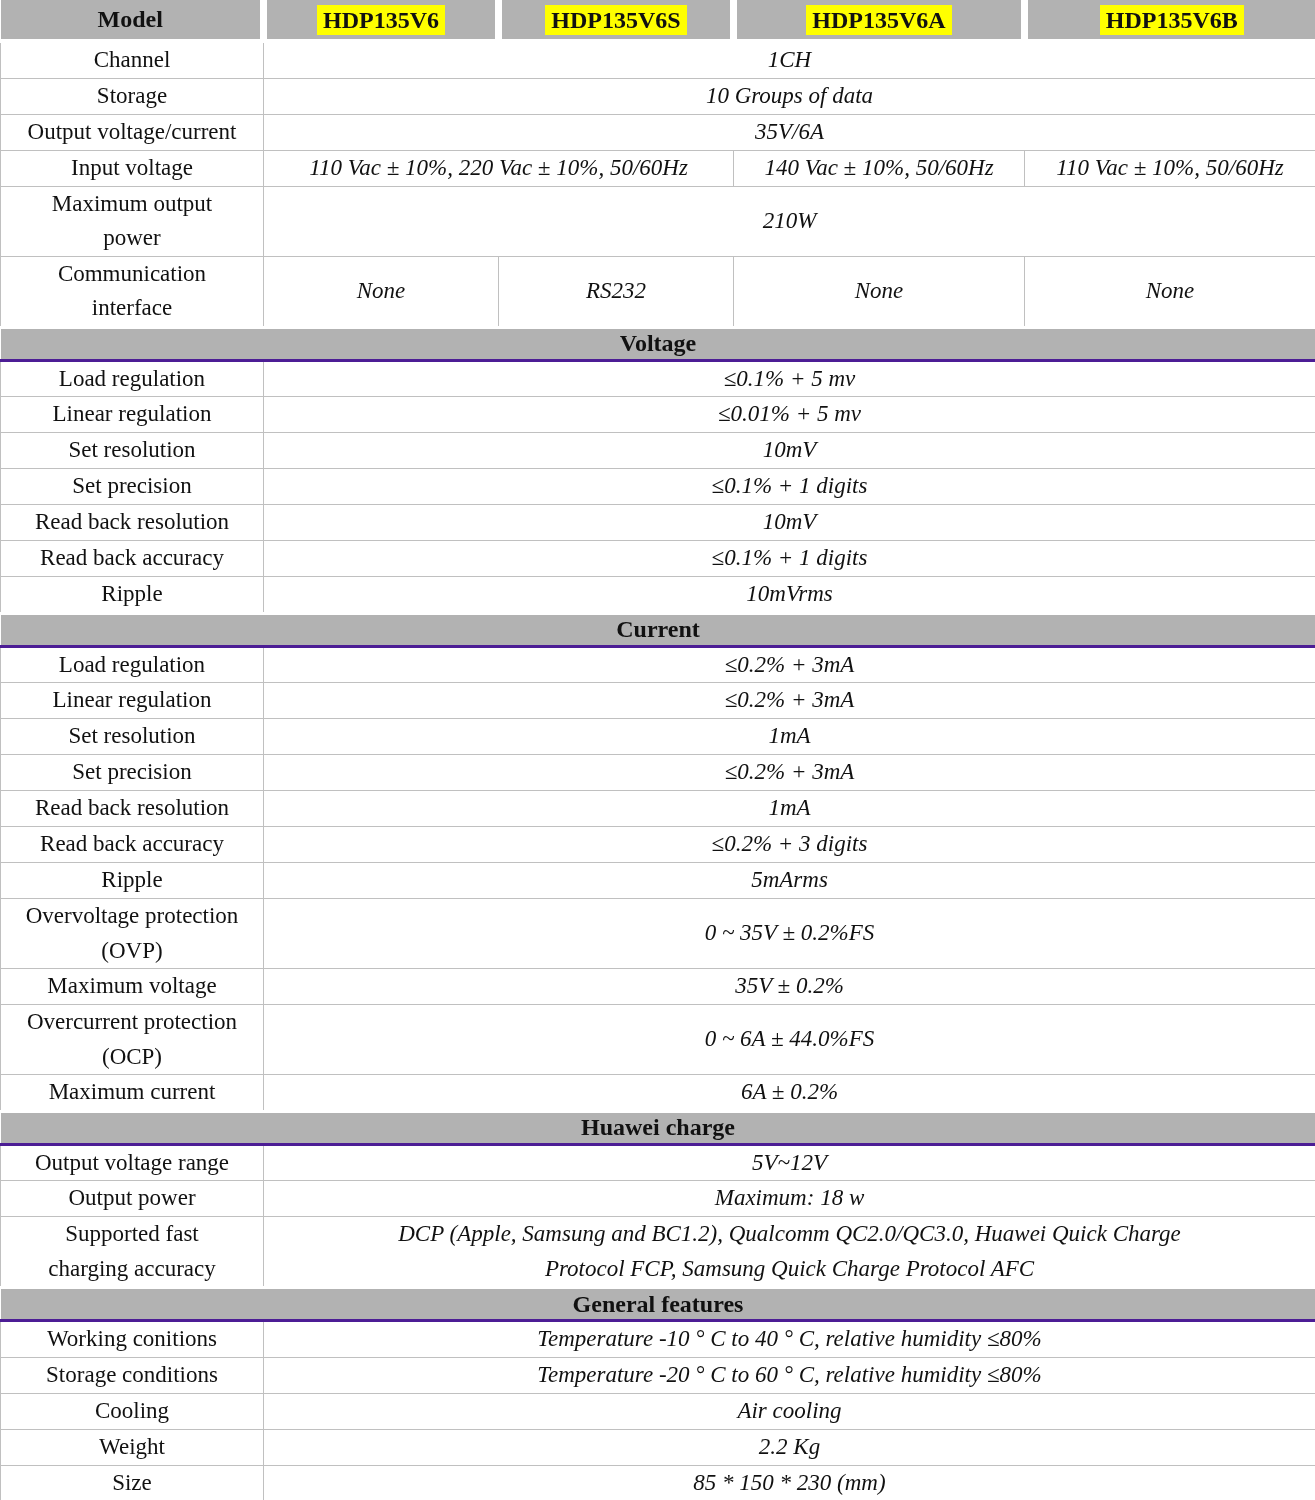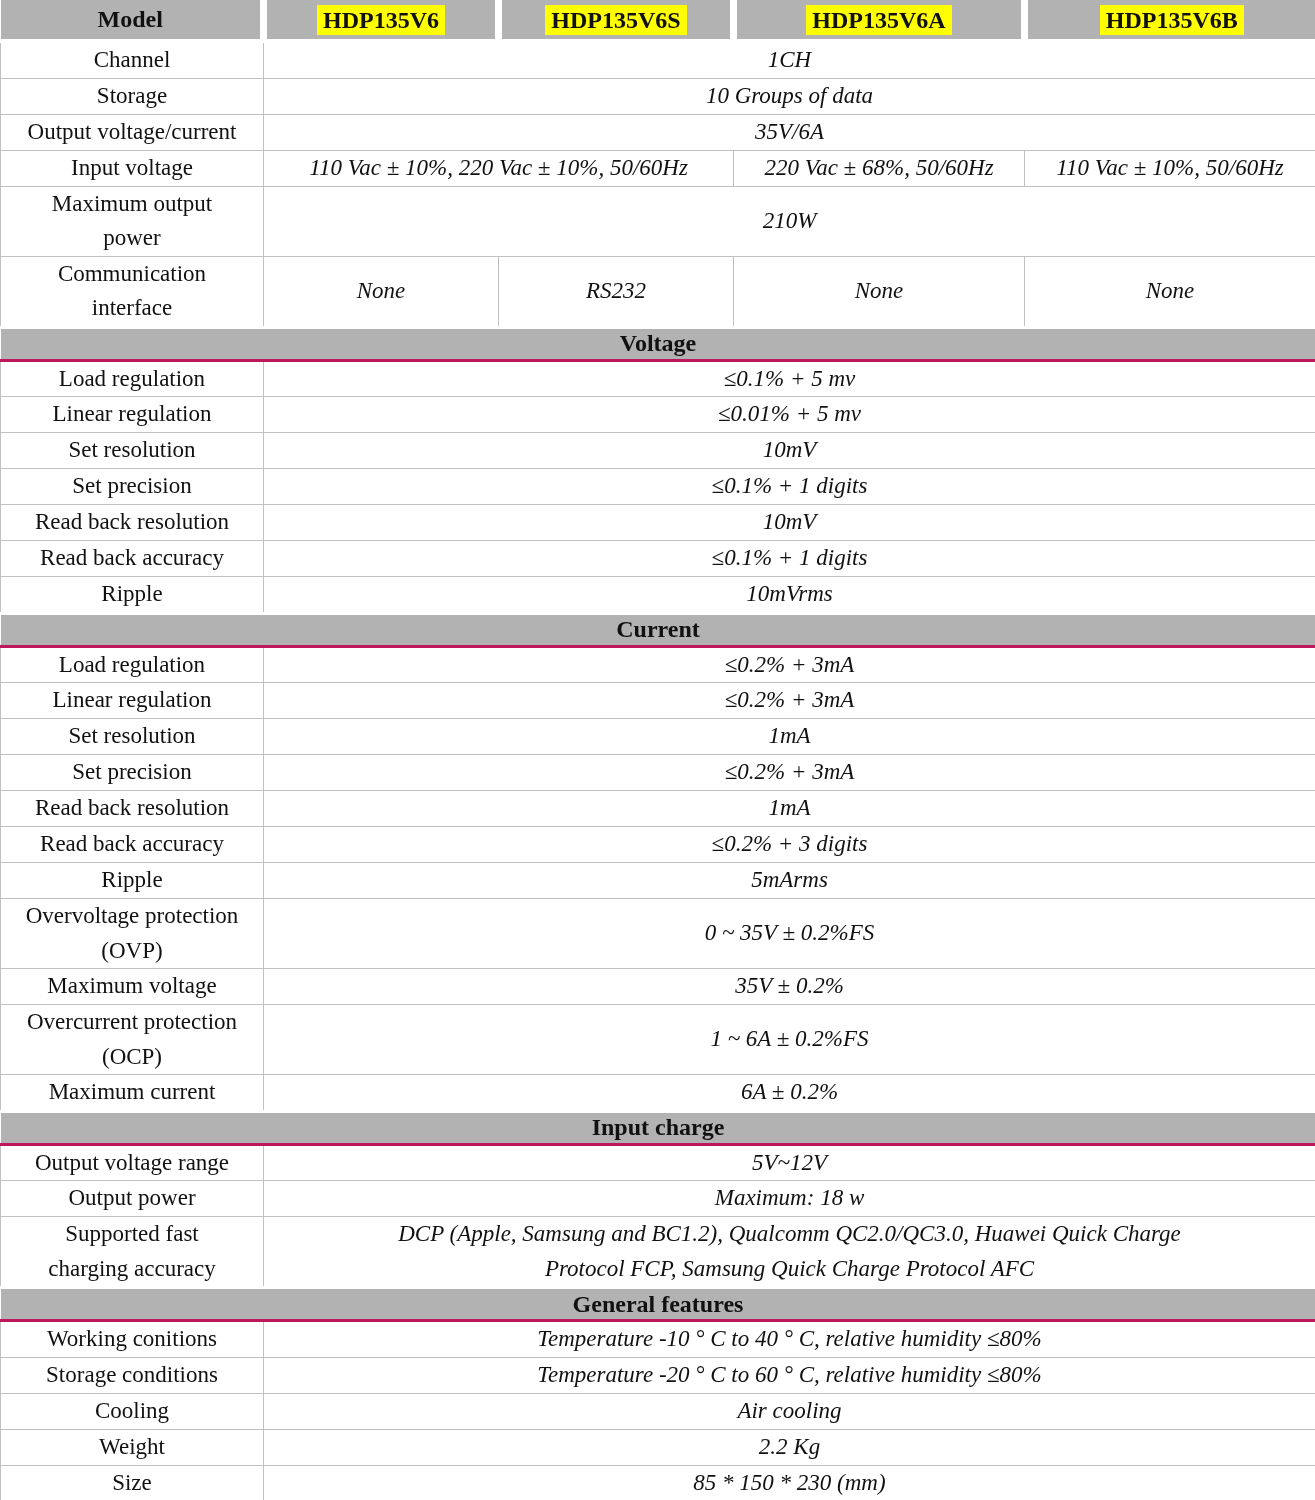--- a/index.html
+++ b/index.html
@@ -50,21 +50,21 @@
     white-space:pre-line;
   }
   tr{height:36px;}
   tr.tall{height:70px;}
   tr.section-row{height:33px;}
   .section-cell{
     background:var(--section-bg);
     font-weight:bold;
     font-size:24px;
     border-top:3px solid #ffffff;
-    border-bottom:3px solid #be185d;
+    border-bottom:3px solid #4c1d95;
     border-left:none;
     border-right:none;
     line-height:1.2;
   }
   .label-cell{padding:0 9px;}
   .value-cell{padding:0 4px;font-style:italic;}
 </style>
 </head>
 <body>
 
@@ -104,21 +104,21 @@
         <td class="label-cell">Storage</td>
         <td class="value-cell" colspan="4">10 Groups of data</td>
       </tr>
       <tr>
         <td class="label-cell">Output voltage/current</td>
         <td class="value-cell" colspan="4">35V/6A</td>
       </tr>
       <tr>
         <td class="label-cell">Input voltage</td>
         <td class="value-cell" colspan="2">110 Vac ± 10%, 220 Vac ± 10%, 50/60Hz</td>
-        <td class="value-cell" colspan="1">220 Vac ± 68%, 50/60Hz</td>
+        <td class="value-cell" colspan="1">140 Vac ± 10%, 50/60Hz</td>
         <td class="value-cell" colspan="1">110 Vac ± 10%, 50/60Hz</td>
       </tr>
       <tr class="tall">
         <td class="label-cell">Maximum output
 power</td>
         <td class="value-cell" colspan="4">210W</td>
       </tr>
       <tr class="tall">
         <td class="label-cell">Communication
 interface</td>
@@ -194,28 +194,28 @@
 (OVP)</td>
         <td class="value-cell" colspan="4">0 ~ 35V ± 0.2%FS</td>
       </tr>
       <tr>
         <td class="label-cell">Maximum voltage</td>
         <td class="value-cell" colspan="4">35V ± 0.2%</td>
       </tr>
       <tr class="tall">
         <td class="label-cell">Overcurrent protection
 (OCP)</td>
-        <td class="value-cell" colspan="4">1 ~ 6A ± 0.2%FS</td>
+        <td class="value-cell" colspan="4">0 ~ 6A ± 44.0%FS</td>
       </tr>
       <tr>
         <td class="label-cell">Maximum current</td>
         <td class="value-cell" colspan="4">6A ± 0.2%</td>
       </tr>
       <tr class="section-row">
-        <td class="section-cell" colspan="5">Input charge</td>
+        <td class="section-cell" colspan="5">Huawei charge</td>
       </tr>
       <tr>
         <td class="label-cell">Output voltage range</td>
         <td class="value-cell" colspan="4">5V~12V</td>
       </tr>
       <tr>
         <td class="label-cell">Output power</td>
         <td class="value-cell" colspan="4">Maximum: 18 w</td>
       </tr>
       <tr class="tall">

